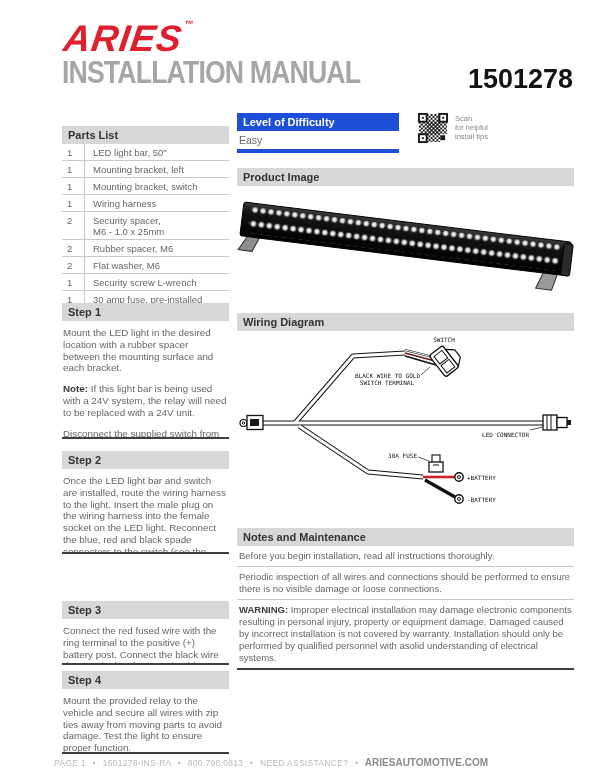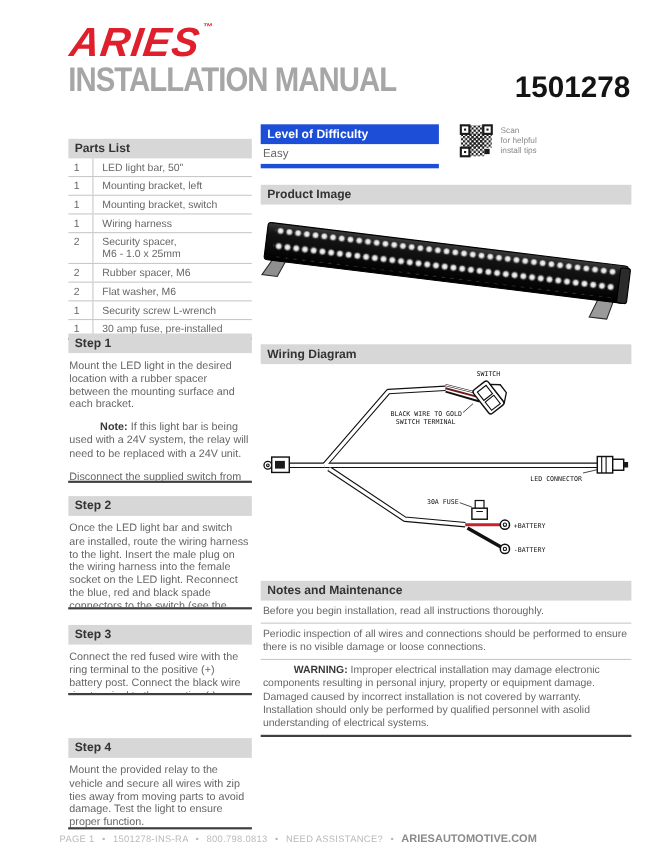--- a/index.html
+++ b/index.html
@@ -21,24 +21,24 @@
   
   .parts{left:62px;top:113px;width:167px;margin-top:13px;}
   .prow{display:flex;border-bottom:1px solid #c9c9c9;color:#666;font-size:9.5px;}
   .prow:last-child{border-bottom:2px solid #3f3f3f;}
   .pqty{width:17px;flex:none;border-right:1px solid #c9c9c9;padding:3px 0 2px 5px;}
   .pdesc{padding:3px 0 2px 8px;line-height:11px;}
   
   .step{left:62px;width:167px;border-bottom:2px solid #3f3f3f;box-sizing:border-box;overflow:hidden;}
   .step .body{padding:6px 2px 0 1px;font-size:9.8px;color:#666;line-height:11.8px;}
   .step .body p{margin:0 0 9px 0;}
-  .step .body b,.notes b{color:#3a3a3a;margin-left:28px;}
+  .step .body b,.notes b{color:#3a3a3a;}
   #step1{top:303px;height:136px;}
   #step2{top:451px;height:103px;}
-  #step3{top:568px;height:64px;}
+  #step3{top:601px;height:64px;}
   #step4{top:671px;height:83px;}
   
   .diff{left:237px;top:113px;width:162px;}
   .diff .sec-h{background:#1d4ed8;color:#fff;}
   .diff .val{font-size:10.5px;color:#666;padding:3px 2px 3px 2px;border-bottom:4px solid #1d4ed8;}
   
   .qrwrap{left:417px;top:112px;width:130px;display:flex;gap:6px;}
   .qrcap{font-size:7.5px;color:#8a8a8a;line-height:9px;padding-top:2px;}
   
   .product{left:237px;top:168px;width:337px;}

